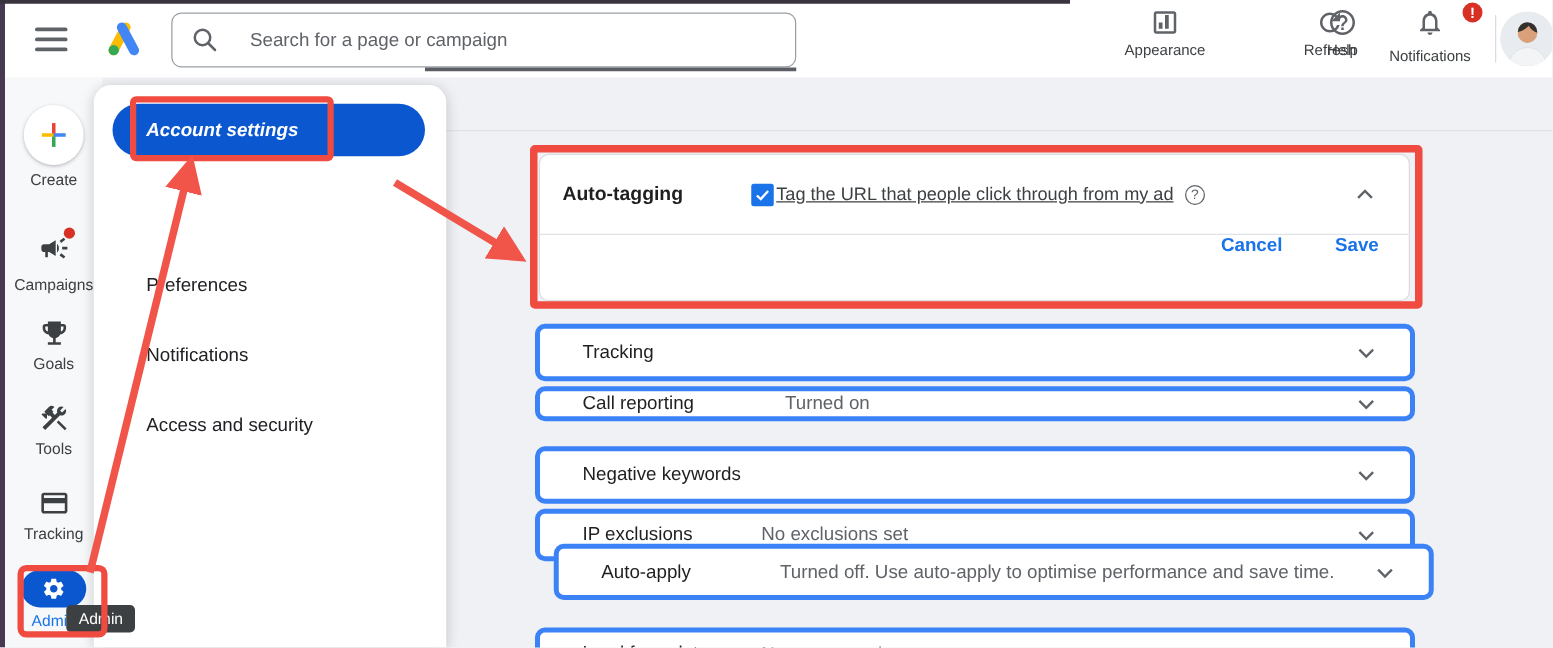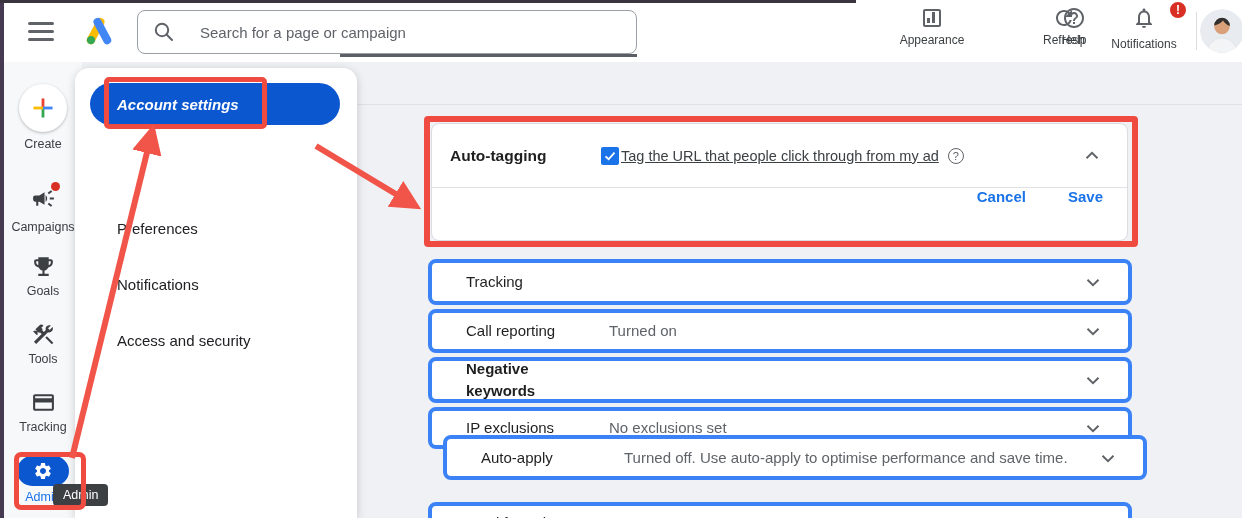--- a/index.html
+++ b/index.html
@@ -245,29 +245,29 @@
   </div>
 </div>
 
 <div class="acc-row" style="top:259px; height:46px;">
   <div class="acc-label">Tracking</div>
   <svg class="acc-chevron" width="22" height="22" viewBox="0 0 24 24">
     <polyline points="6,9.5 12,15.5 18,9.5" fill="none" stroke="#5f6368" stroke-width="2.1"></polyline>
     </svg>
 </div>
 
-<div class="acc-row" style="top:309px; height:44px;">
+<div class="acc-row" style="top:309px; height:28px;gap:19px;">
   <div class="acc-label">Call reporting</div>
   <div class="acc-value">Turned on</div>
   <svg class="acc-chevron" width="22" height="22" viewBox="0 0 24 24">
     <polyline points="6,9.5 12,15.5 18,9.5" fill="none" stroke="#5f6368" stroke-width="2.1"></polyline>
     </svg>
 </div>
 
-<div class="acc-row" style="top:357px; height:46px;font-weight:bold;">
+<div class="acc-row" style="top:357px; height:46px;">
   <div class="acc-label">Negative keywords</div>
   <svg class="acc-chevron" width="22" height="22" viewBox="0 0 24 24">
     <polyline points="6,9.5 12,15.5 18,9.5" fill="none" stroke="#5f6368" stroke-width="2.1"></polyline>
     </svg>
 </div>
 
 <div class="acc-row" style="top:407px; height:42px;">
   <div class="acc-label">IP exclusions</div>
   <div class="acc-value">No exclusions set</div>
   <svg class="acc-chevron" width="22" height="22" viewBox="0 0 24 24">

